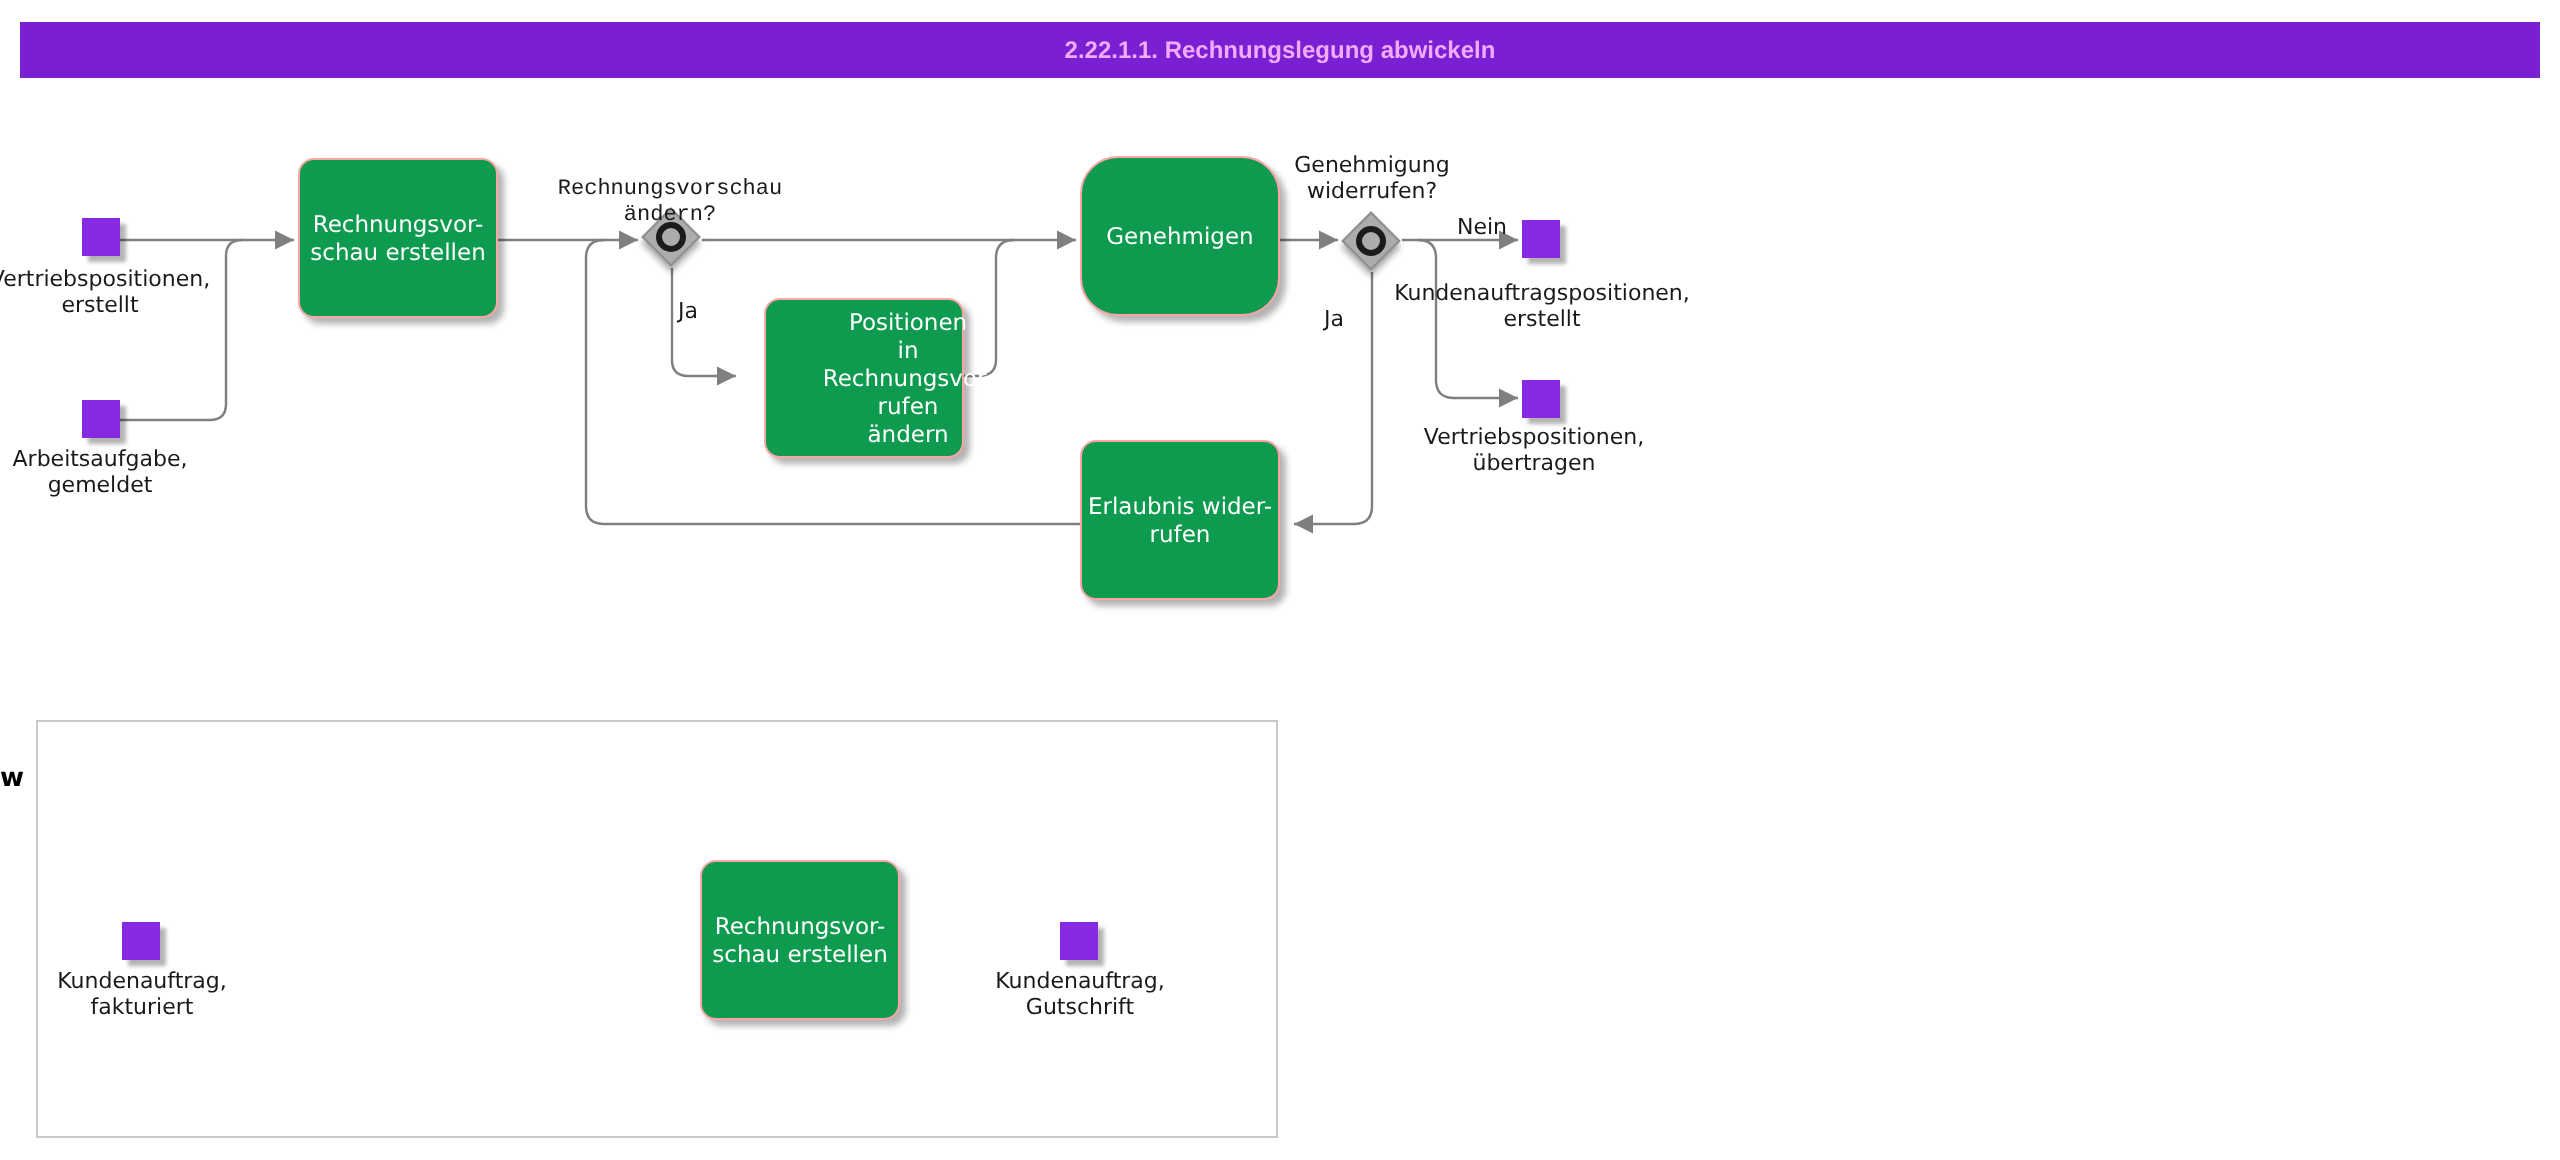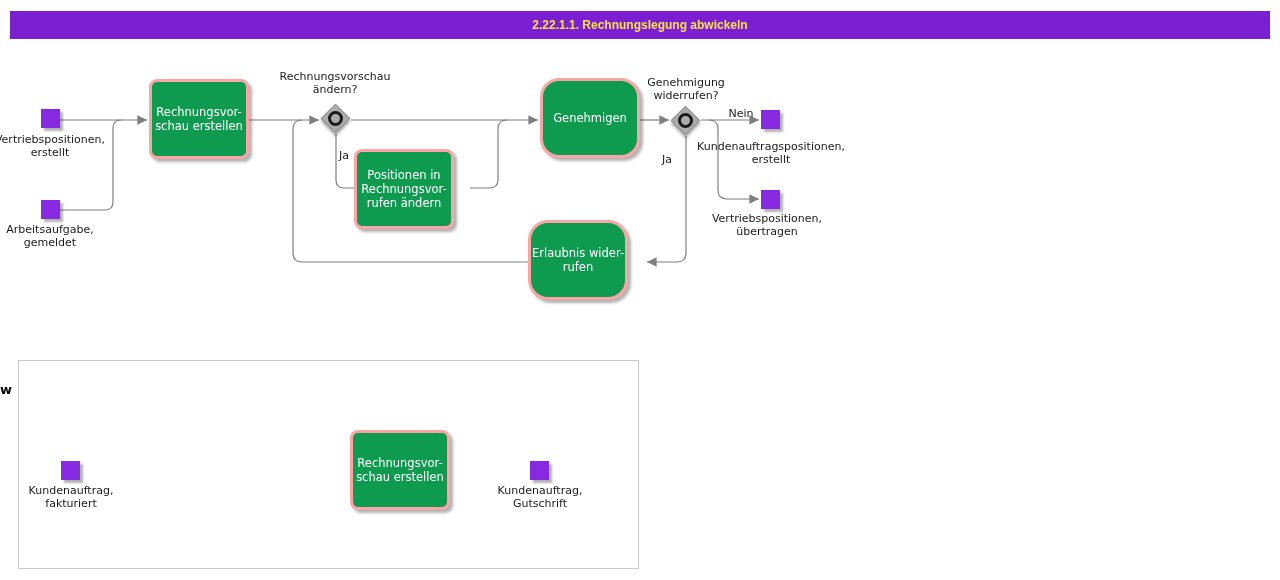--- a/index.html
+++ b/index.html
@@ -8,32 +8,32 @@
     font-family:"DejaVu Sans", sans-serif;position:relative;
   }
   .page{position:absolute;left:0;top:0;width:1280px;height:580px;overflow:hidden;}
 
   .titlebar{
     position:absolute;left:10px;top:11px;width:1260px;height:28px;
     background:var(--c-header_bar,#7B1FD2);
     display:flex;align-items:center;justify-content:center;
   }
   .titlebar span{
-    color:#fde047;font-weight:bold;font-size:12px;
+    color:#f0abfc;font-weight:bold;font-size:12px;
     font-family:"Liberation Sans", sans-serif;
   }
 
   svg.connectors{position:absolute;left:0;top:0;pointer-events:none;}
   .conn{fill:none;stroke:var(--c-connector,#7F7F7F);stroke-width:1.2;}
   .arrowhead{fill:var(--c-connector,#7F7F7F);}
 
   .task{
     position:absolute;width:100px;height:80px;
     background:var(--c-task_fill,#0F9B4F);
-    border:3px solid #fca5a5;border-radius:8px;box-sizing:border-box;
+    border:1px solid #fca5a5;border-radius:8px;box-sizing:border-box;
     box-shadow:3px 3px 3px rgba(0,0,0,0.30);
     display:flex;flex-direction:column;align-items:center;justify-content:center;
     color:#ffffff;font-size:11.5px;line-height:14px;text-align:center;cursor:pointer;
   }
   .task span{display:block;}
 
   .event{
     position:absolute;width:19px;height:19px;
     background:var(--c-event_fill,#8729E0);
     box-shadow:3px 3px 2px rgba(0,0,0,0.30);cursor:pointer;
@@ -103,29 +103,29 @@
 
   <div class="event" style="left:41px;top:109px;"></div>
   <div class="event" style="left:41px;top:200px;"></div>
   <div class="event" style="left:761px;top:110px;"></div>
   <div class="event" style="left:761px;top:190px;"></div>
 
   <div class="task" style="left:149px;top:79px;">
     <span>Rechnungsvor-</span>
     <span>schau erstellen</span>
   </div>
-  <div class="task" style="left:354px;top:149px;">
+  <div class="task" style="left:382px;top:149px;padding-left:44px;">
     <span>Positionen in</span>
     <span>Rechnungsvor-</span>
     <span>rufen ändern</span>
   </div>
   <div class="task" style="left:540px;top:78px;border-radius:19px;">
     <span>Genehmigen</span>
   </div>
-  <div class="task" style="left:528px;top:220px;border-radius:20px;">
+  <div class="task" style="left:540px;top:220px;">
     <span>Erlaubnis wider-</span>
     <span>rufen</span>
   </div>
 
   <div class="gateway" style="left:321px;top:104px;">
     <div class="diamond"></div>
     <div class="ring"></div>
   </div>
   <div class="gateway" style="left:671px;top:106px;">
     <div class="diamond"></div>
@@ -133,21 +133,21 @@
   </div>
 
   <div class="lbl" style="left:-20px;top:134px;width:140px;">
     <span>Vertriebspositionen,</span>
     <span>erstellt</span>
   </div>
   <div class="lbl" style="left:-20px;top:224px;width:140px;">
     <span>Arbeitsaufgabe,</span>
     <span>gemeldet</span>
   </div>
-  <div class="lbl" style="left:265px;top:71px;width:140px;">
+  <div class="lbl" style="left:265px;top:89px;width:140px;font-family:Liberation Mono, monospace;">
     <span>Rechnungsvorschau</span>
     <span>ändern?</span>
   </div>
   <div class="lbl" style="left:339px;top:150px;width:26px;text-align:left;">
     <span>Ja</span>
   </div>
   <div class="lbl" style="left:616px;top:77px;width:140px;">
     <span>Genehmigung</span>
     <span>widerrufen?</span>
   </div>

